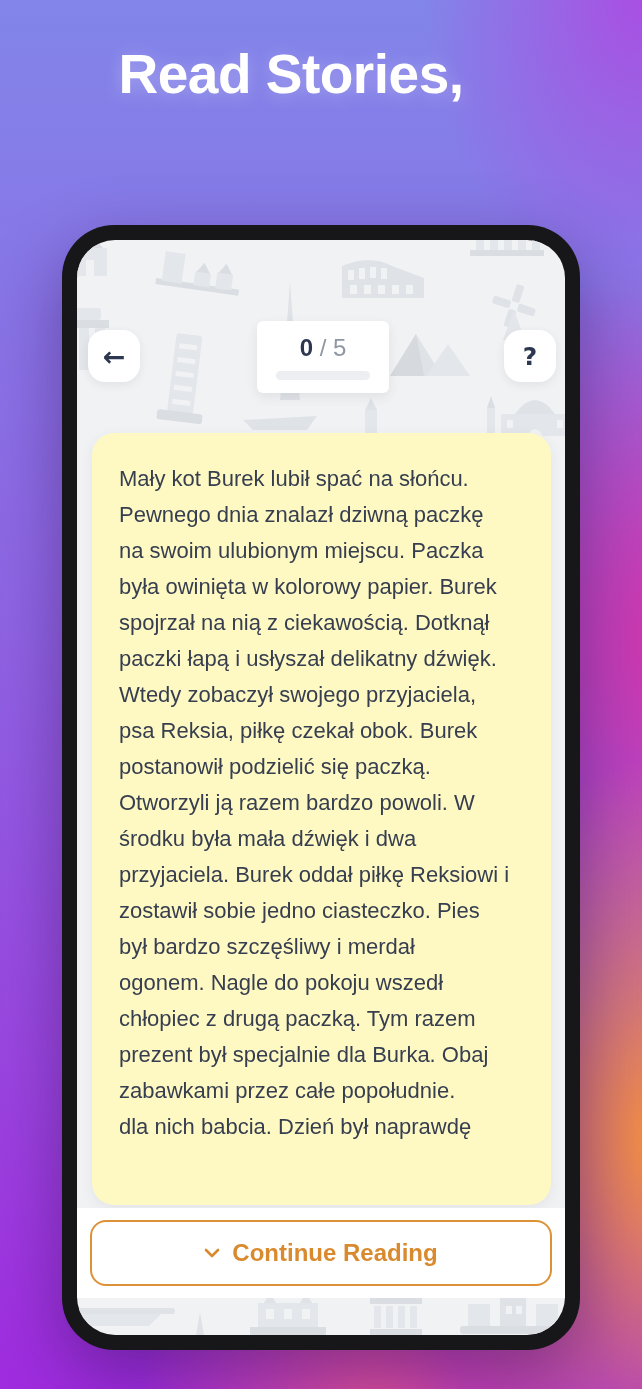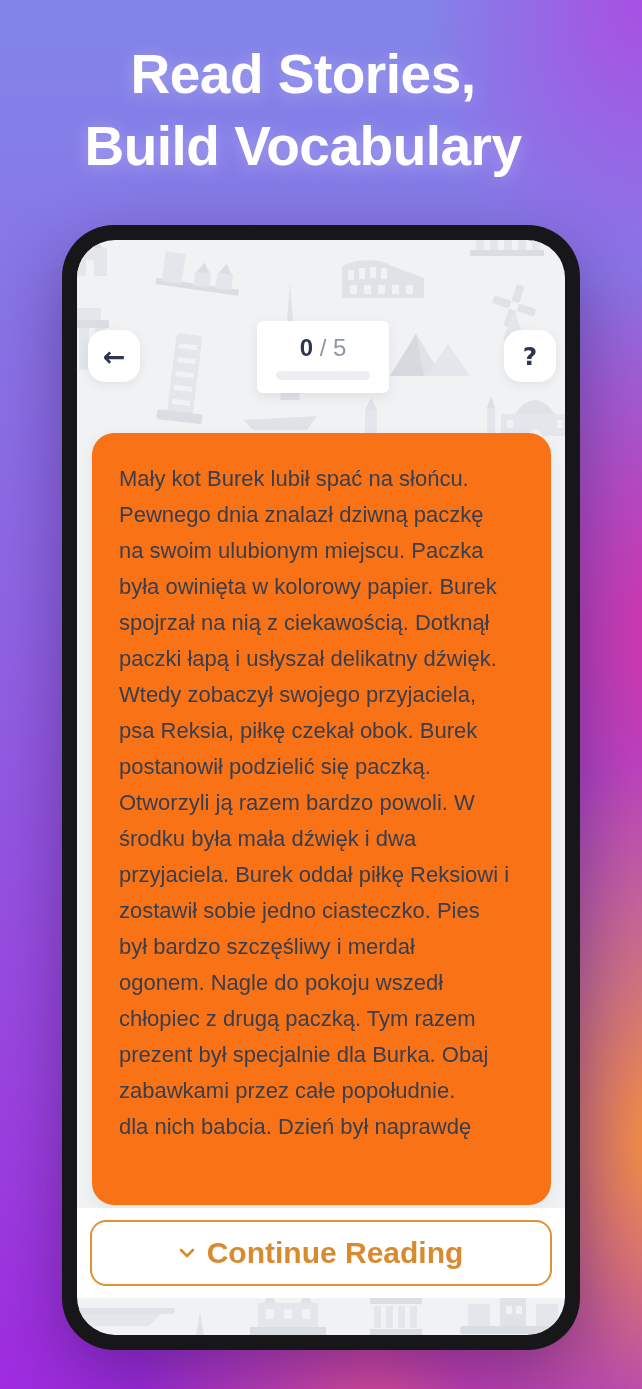--- a/index.html
+++ b/index.html
@@ -11,21 +11,21 @@
     background:
       radial-gradient(55% 38% at 103% 82%, #f7923d 0%, rgba(247,146,61,0) 72%),
       radial-gradient(52% 30% at 58% 102%, #e2529a 0%, rgba(226,82,154,0) 70%),
       radial-gradient(60% 38% at 106% 46%, #d632a8 0%, rgba(214,50,168,0) 72%),
       radial-gradient(45% 28% at 100% 0%, #a94fe2 0%, rgba(169,79,226,0) 75%),
       linear-gradient(180deg, #8285e9 0%, #8f64e4 45%, #9b44e0 78%, #a02ce0 100%);
   }
 
   
   .hero {
-    position:absolute; left:12px; top:38px; width:582px; text-align:center;
+    position:absolute; left:0; top:38px; width:582px; text-align:center;
     color:#ffffff; font-weight:bold; letter-spacing:-0.5px;
     text-shadow:0 2px 18px rgba(255,255,255,0.28);
   }
   .hero .line { font-size:55px; line-height:72px; }
 
   
   .phone {
     position:absolute; left:62px; top:225px; width:518px; height:1125px;
     background:#17171a; border-radius:52px;
     box-shadow:0 26px 70px rgba(50,15,85,0.45);
@@ -59,50 +59,49 @@
   }
   .progress-label { font-size:24px; color:#8f97a3; }
   .progress-label .cur { font-weight:bold; color:#2e3750; }
   .progress-track {
     width:94px; height:9px; border-radius:5px; background:#eceef1;
   }
 
   
   .story-card {
     position:absolute; left:15px; top:193px; width:459px; height:772px;
-    background:#f97316; border-radius:22px;
+    background:#fef9c3; border-radius:22px;
     box-shadow:0 4px 14px rgba(40,50,70,0.07);
     padding:28px 27px 0 27px; overflow:hidden;
   }
   .story-line {
     font-size:22px; line-height:36px; color:#363e4f; white-space:nowrap;
   }
 
   
   .bottom-bar {
     position:absolute; left:0; top:968px; width:488px; height:90px;
     background:#ffffff;
   }
   .continue-btn {
     position:absolute; left:13px; top:12px; width:462px; height:66px;
     background:#ffffff; border:2px solid #dd9238; border-radius:16px;
     cursor:pointer; display:flex; align-items:center; justify-content:center;
-    gap:12px; color:#d98a2e; font-weight:bold; font-size:30px;
+    gap:12px; color:#d98a2e; font-weight:bold; font-size:24px;
     font-family:"Liberation Sans", sans-serif;
   }
   .chev { display:block; }
 </style>
 </head>
 <body>
 
 <div class="stage">
 
   <div class="hero">
     <div class="line">Read Stories,</div>
-    <div class="line">Build Vocabulary</div>
   </div>
 
   <div class="phone">
     <div class="screen">
 
       <div class="lm" style="left:-8px; top:-8px;">
         <svg width="42" height="46">
             <rect x="4" y="16" width="34" height="28" fill="#e3e6ea"></rect>
             <polygon points="21,0 34,16 8,16" fill="#dadde2"></polygon>
             <rect x="17" y="28" width="8" height="16" fill="#f1f2f4"></rect>

